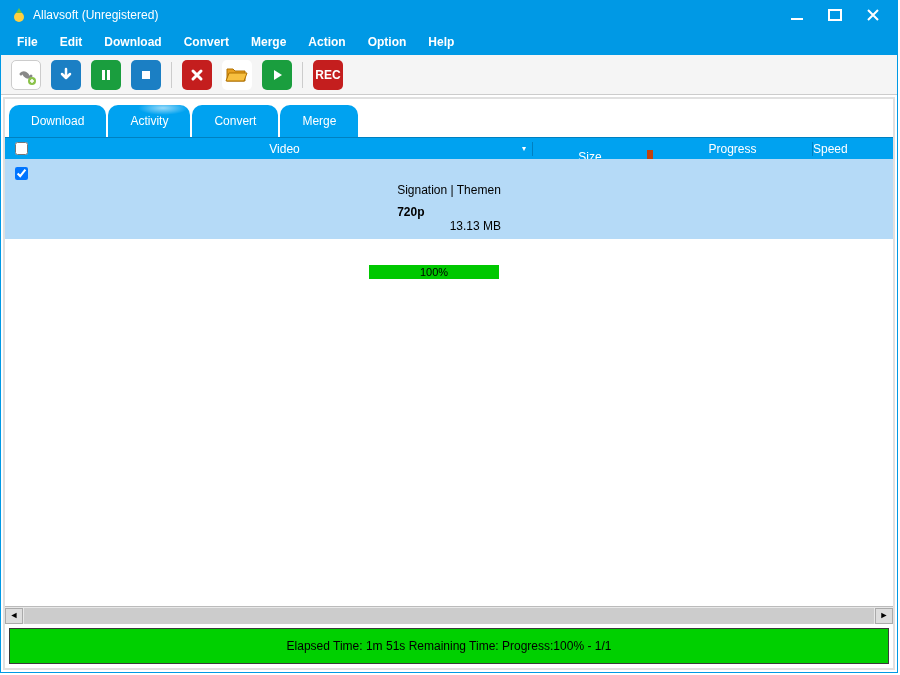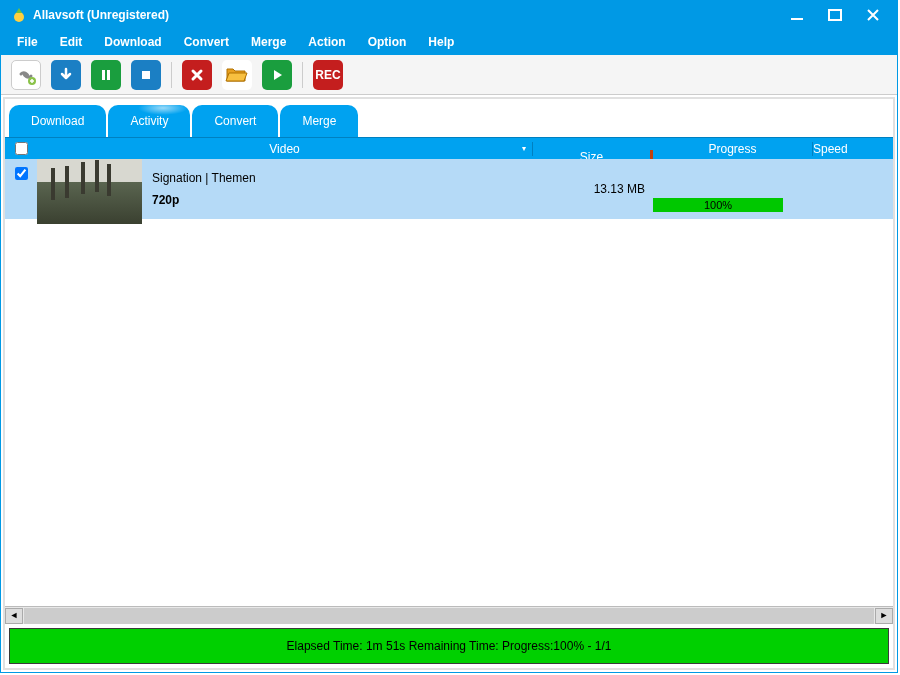--- a/index.html
+++ b/index.html
@@ -2,21 +2,21 @@
 <html><head>
 <meta charset="utf-8">
 <style>
 * { box-sizing: border-box; margin: 0; padding: 0; font-family: Tahoma, Arial, sans-serif; font-size: 12px; }
 body { width: 900px; height: 675px; background: #fff; overflow: hidden; }
 
 .window { width: 898px; height: 673px; border: 1px solid #0099e5; display: flex; flex-direction: column; }
 
 .titlebar { background: #0099e5; height: 28px; display: flex; align-items: center; color: #fff; padding: 0 4px; }
 .titlebar .app-icon { width: 16px; height: 16px; margin: 0 6px; }
-.titlebar .title { flex: 1; color: #fff; font-weight: bold; }
+.titlebar .title { flex: 1; color: #fff; font-weight: normal; }
 .titlebar .win-btns { display: flex; gap: 18px; margin-right: 10px; }
 .titlebar .win-btn { width: 20px; height: 20px; display: flex; align-items: center; justify-content: center; cursor: pointer; }
 
 .menubar { background: #0099e5; height: 26px; display: flex; align-items: center; padding: 0 6px; gap: 2px; }
 .menubar .menu-item { color: #fff; padding: 3px 10px; cursor: pointer; font-weight: bold; }
 
 .toolbar { background: #f5f5f5; height: 40px; display: flex; align-items: center; padding: 0 10px; gap: 10px; border-bottom: 1px solid #ccc; }
 .tb-btn { width: 30px; height: 30px; border-radius: 5px; display: flex; align-items: center; justify-content: center; cursor: pointer; position: relative; }
 .tb-link { background: #fff; border: 1px solid #ccc; }
 .tb-blue { background: #1b7fc4; }
@@ -32,26 +32,26 @@
 .tab { padding: 0 22px; height: 32px; line-height: 32px; color: #fff; cursor: pointer; border-radius: 10px 10px 0 0; margin-right: 2px; }
 .tab.inactive { background: #00a2f0; }
 .tab.active { background: #00a2f0; position: relative; }
 .tab.active::before { content: ""; position: absolute; top: -4px; left: 30px; width: 50px; height: 14px; background: radial-gradient(ellipse, rgba(255,255,255,0.6), transparent 70%); pointer-events: none; }
 
 .table-head { background: #00a2f0; height: 22px; display: flex; align-items: center; color: #fff; border-top: 1px solid #0080c0; }
 .th-check { width: 32px; text-align: center; }
 .th-check input { transform: translateY(1px); }
 .th-video { flex: 1; text-align: center; border-right: 1px solid #0080c0; position: relative; }
 .th-video .sort-ind { position: absolute; right: 6px; top: 2px; font-size: 8px; }
-.th-size { width: 120px; text-align: center; border-right: 3px solid #c2410c; margin-top: 16px; }
+.th-size { width: 120px; text-align: center; border-right: 6px solid #c2410c; margin-top: 16px; }
 .th-progress { width: 160px; text-align: center; border-right: 1px solid #0080c0; }
 .th-speed { width: 80px; text-align: left; }
 
 .rows { flex: 1; background: #fff; overflow: hidden; }
-.row { display: flex; align-items: center; background: #b5daf7; height: 60px; padding: 6px 0; }
+.row { display: flex; align-items: center; background: #b5daf7; height: 80px; padding: 6px 0; flex-direction: column; }
 .r-check { width: 32px; text-align: center; align-self: flex-start; padding-top: 2px; }
 .r-thumb { width: 105px; height: 70px; background: linear-gradient(to bottom, #d8d8d0 0%, #d8d8d0 40%, #5a6550 40%, #3a4030 100%); margin-right: 10px; position: relative; overflow: hidden; }
 .r-thumb::after { content: ""; position: absolute; top: 8px; left: 44px; width: 4px; height: 32px; background: #3a3a30; box-shadow: 14px -2px 0 #3a3a30, 26px 2px 0 #3a3a30, -16px 4px 0 #3a3a30, -30px 6px 0 #3a3a30; }
 .r-info { flex: 1; display: flex; flex-direction: column; gap: 8px; }
 .r-title { color: #000; }
 .r-quality { font-weight: bold; color: #000; }
 .r-size { width: 120px; text-align: right; padding-right: 8px; }
 .r-progress { width: 160px; margin-top: 32px; }
 .r-progress-bar { width: 130px; height: 14px; background: #00c800; position: relative; text-align: center; line-height: 14px; font-size: 11px; color: #000; }
 .r-speed { width: 80px; }

